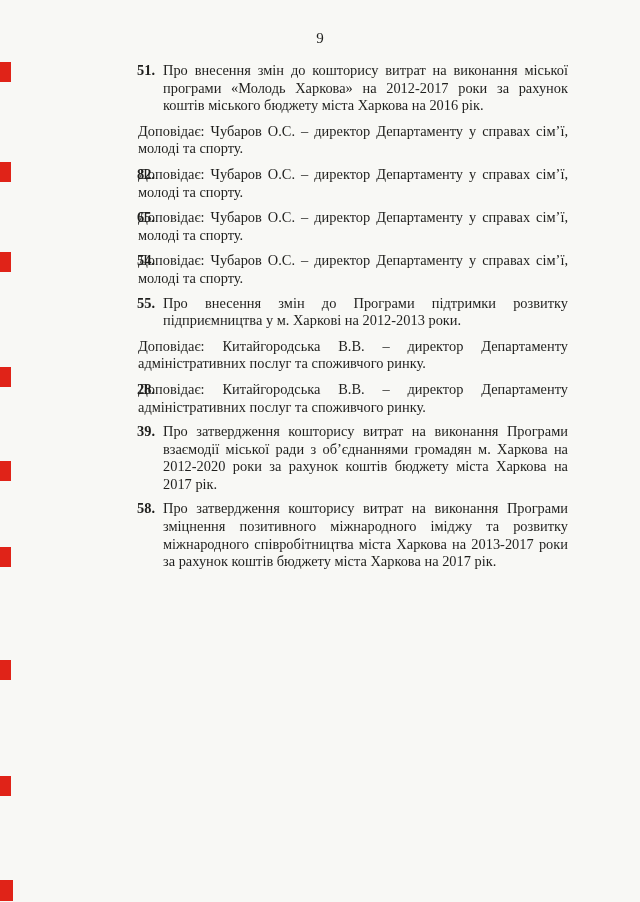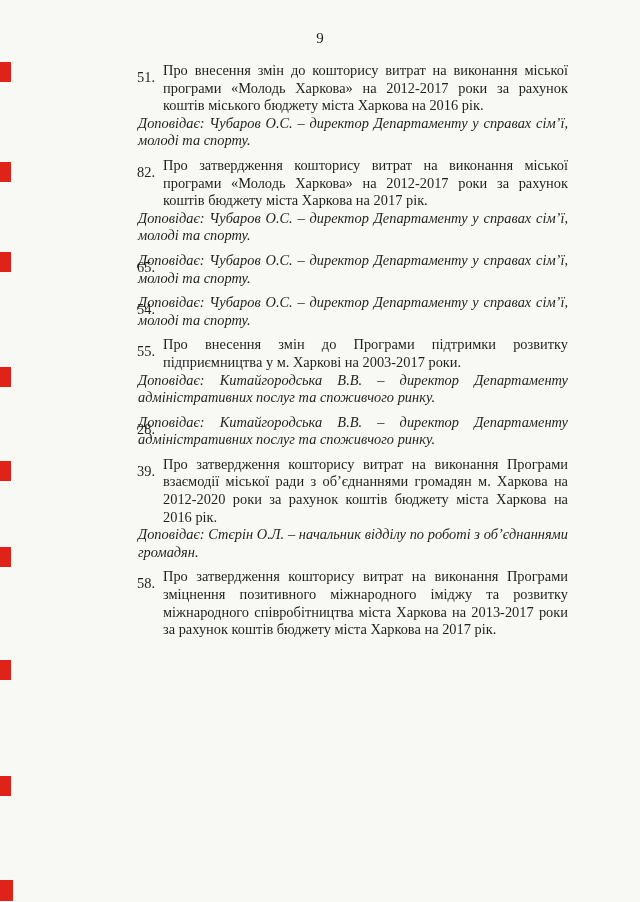--- a/index.html
+++ b/index.html
@@ -19,76 +19,75 @@
   .content{
     position:absolute;top:62px;left:137px;width:431px;
   }
   .item{
     position:relative;
     margin-bottom:7px;
     font-size:14.4px;
     line-height:17.6px;
   }
   .item .num{
-    position:absolute;left:0;top:7px;
+    position:absolute;left:0;top:0;
     width:26px;
+    font-weight:bold;
   }
   .item .title{
     margin-left:26px;
     text-align:justify;
     text-align-last:left;
   }
   .item .reporter{
     margin-left:1px;
-    font-style:italic;
     text-align:justify;
     text-align-last:left;
+    margin-top:8px;
   }
   .mark{
     position:absolute;left:0;
   }
 </style>
 </head>
 <body>
 
 <div class="page">
   <div class="pagenum">9</div>
 
   <div class="content">
       <div class="item">
         <div class="num">51.</div>
         <div class="title">Про внесення змін до кошторису витрат на виконання міської програми «Молодь Харкова» на 2012-2017 роки за рахунок коштів міського бюджету міста Харкова на 2016 рік.</div>
         <div class="reporter">Доповідає: Чубаров О.С. – директор Департаменту у справах сім’ї, молоді та спорту.</div>
       </div>
       <div class="item">
         <div class="num">82.</div>
-        <div class="title">Про затвердження кошторису витрат на виконання міської програми «Молодь Харкова» на 2012-2017 роки за рахунок коштів бюджету міста Харкова на 2017 рік.</div>
         <div class="reporter">Доповідає: Чубаров О.С. – директор Департаменту у справах сім’ї, молоді та спорту.</div>
       </div>
       <div class="item">
         <div class="num">65.</div>
         <div class="reporter">Доповідає: Чубаров О.С. – директор Департаменту у справах сім’ї, молоді та спорту.</div>
       </div>
       <div class="item">
         <div class="num">54.</div>
         <div class="reporter">Доповідає: Чубаров О.С. – директор Департаменту у справах сім’ї, молоді та спорту.</div>
       </div>
       <div class="item">
         <div class="num">55.</div>
-        <div class="title">Про внесення змін до Програми підтримки розвитку підприємництва у м. Харкові на 2003-2017 роки.</div>
+        <div class="title">Про внесення змін до Програми підтримки розвитку підприємництва у м. Харкові на 2012-2013 роки.</div>
         <div class="reporter">Доповідає: Китайгородська В.В. – директор Департаменту адміністративних послуг та споживчого ринку.</div>
       </div>
       <div class="item">
         <div class="num">28.</div>
         <div class="reporter">Доповідає: Китайгородська В.В. – директор Департаменту адміністративних послуг та споживчого ринку.</div>
       </div>
       <div class="item">
         <div class="num">39.</div>
-        <div class="title">Про затвердження кошторису витрат на виконання Програми взаємодії міської ради з об’єднаннями громадян м. Харкова на 2012-2020 роки за рахунок коштів бюджету міста Харкова на 2016 рік.</div>
-        <div class="reporter">Доповідає: Стєрін О.Л. – начальник відділу по роботі з об’єднаннями громадян.</div>
+        <div class="title">Про затвердження кошторису витрат на виконання Програми взаємодії міської ради з об’єднаннями громадян м. Харкова на 2012-2020 роки за рахунок коштів бюджету міста Харкова на 2017 рік.</div>
       </div>
       <div class="item">
         <div class="num">58.</div>
         <div class="title">Про затвердження кошторису витрат на виконання Програми зміцнення позитивного міжнародного іміджу та розвитку міжнародного співробітництва міста Харкова на 2013-2017 роки за рахунок коштів бюджету міста Харкова на 2017 рік.</div>
       </div>
     </div>
 
   <div id="marks-layer">
       <div class="mark" style="top: 62px; width: 11px; height: 20px; background: rgb(224, 35, 24);"></div>
       <div class="mark" style="top: 162px; width: 11px; height: 20px; background: rgb(224, 35, 24);"></div>

